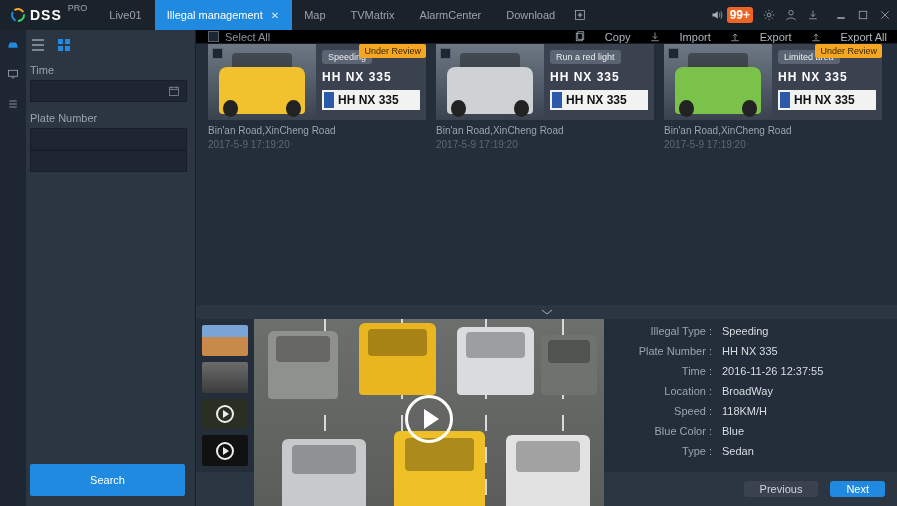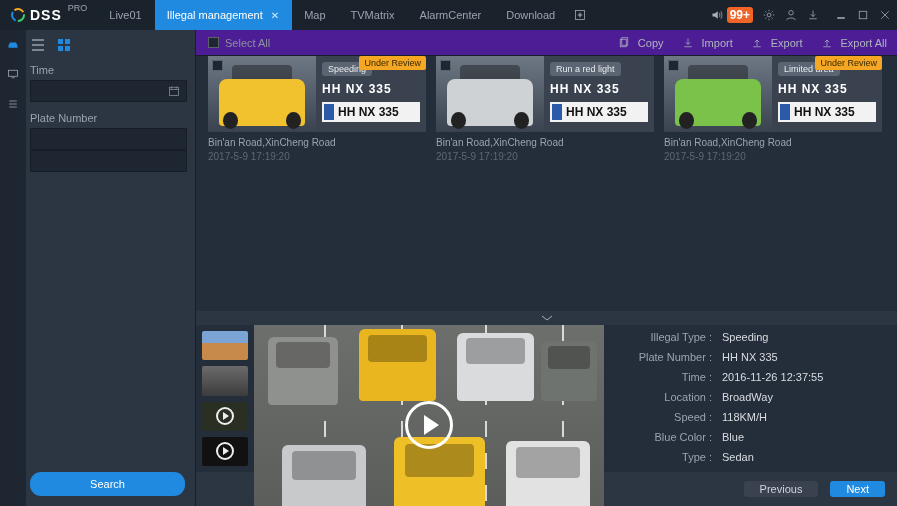--- a/index.html
+++ b/index.html
@@ -15,35 +15,35 @@
   .tab{display:flex;align-items:center;padding:12px 12px;color:#9aa3af;cursor:pointer;border-right:1px solid transparent;}
   .tab.active{background:#1f8ae0;color:#fff;}
   .tab .x{margin-left:8px;font-size:10px;color:#d6eaff;}
   .tab-add{width:24px;display:flex;align-items:center;justify-content:center;color:#9aa3af;cursor:pointer;}
   .title-right{margin-left:auto;display:flex;align-items:center;gap:10px;}
   .badge-wrap{display:flex;align-items:center;gap:4px;}
   .badge{background:#f06527;color:#fff;border-radius:3px;padding:1px 3px;font-size:12px;font-weight:700;}
   .ticon{width:12px;height:12px;fill:#aab1bb;cursor:pointer;}
   .win-ctrl{display:flex;gap:10px;margin-left:6px;}
   
-  .toolrow{height:26px;background:#4c1d95;display:flex;align-items:center;padding:0 10px;border-bottom:1px solid #171e27;}
+  .toolrow{height:14px;background:#000000;display:flex;align-items:center;padding:0 10px;border-bottom:1px solid #171e27;}
   .vt{width:16px;height:16px;fill:#7c8591;cursor:pointer;}
   .vt.active{fill:#1f8ae0;}
   .tool-actions{margin-left:auto;display:flex;gap:18px;}
-  .tool-btn{display:flex;align-items:flex-end;gap:8px;color:#aeb5bf;cursor:pointer;}
+  .tool-btn{display:flex;align-items:flex-end;gap:19px;color:#aeb5bf;cursor:pointer;}
   .tool-btn svg{width:12px;height:12px;fill:#aeb5bf;}
   
   .body{flex:1;display:flex;min-height:0;}
   .sidebar{width:196px;background:#2c3542;border-right:1px solid #171e27;display:flex;flex-direction:column;padding:6px 8px;position:relative;}
   .side-rail{position:absolute;left:0;top:0;bottom:0;width:26px;background:#1e2631;display:flex;flex-direction:column;align-items:center;gap:18px;padding-top:8px;}
   .sidebar-inner{margin-left:22px;}
   .side-label{color:#9aa3af;margin:4px 0 4px 0;}
   .side-input{width:100%;height:22px;background:#1e2631;border:1px solid #171e27;color:#cfd4db;padding:0 6px;display:flex;align-items:center;}
   .side-input .cal{margin-left:auto;}
-  .search-btn{position:absolute;bottom:10px;left:30px;right:10px;height:24px;background:#1f8ae0;color:#fff;display:flex;align-items:center;justify-content:center;cursor:pointer;border-radius:11px;}
+  .search-btn{position:absolute;bottom:10px;left:30px;right:10px;height:32px;background:#1f8ae0;color:#fff;display:flex;align-items:center;justify-content:center;cursor:pointer;border-radius:2px;}
   
   .main{flex:1;display:flex;flex-direction:column;min-width:0;background:#242d3a;}
   .select-all{padding:6px 12px;color:#8b929c;display:flex;align-items:center;gap:6px;}
   .chk{width:11px;height:11px;border:1px solid #5a626d;background:#1e2631;}
   .cards{display:flex;gap:10px;padding:0 12px;}
   .card{width:218px;}
   .card-top{position:relative;width:218px;height:76px;background:#3a4250;display:flex;}
   .thumb{width:108px;height:76px;background:linear-gradient(#6e7884,#3a4250);position:relative;overflow:hidden;}
   .thumb .chkpos{position:absolute;top:4px;left:4px;}
   .flag{position:absolute;top:0;right:0;background:#f5a623;color:#3a2a00;font-size:9px;padding:2px 5px;border-radius:2px;}

